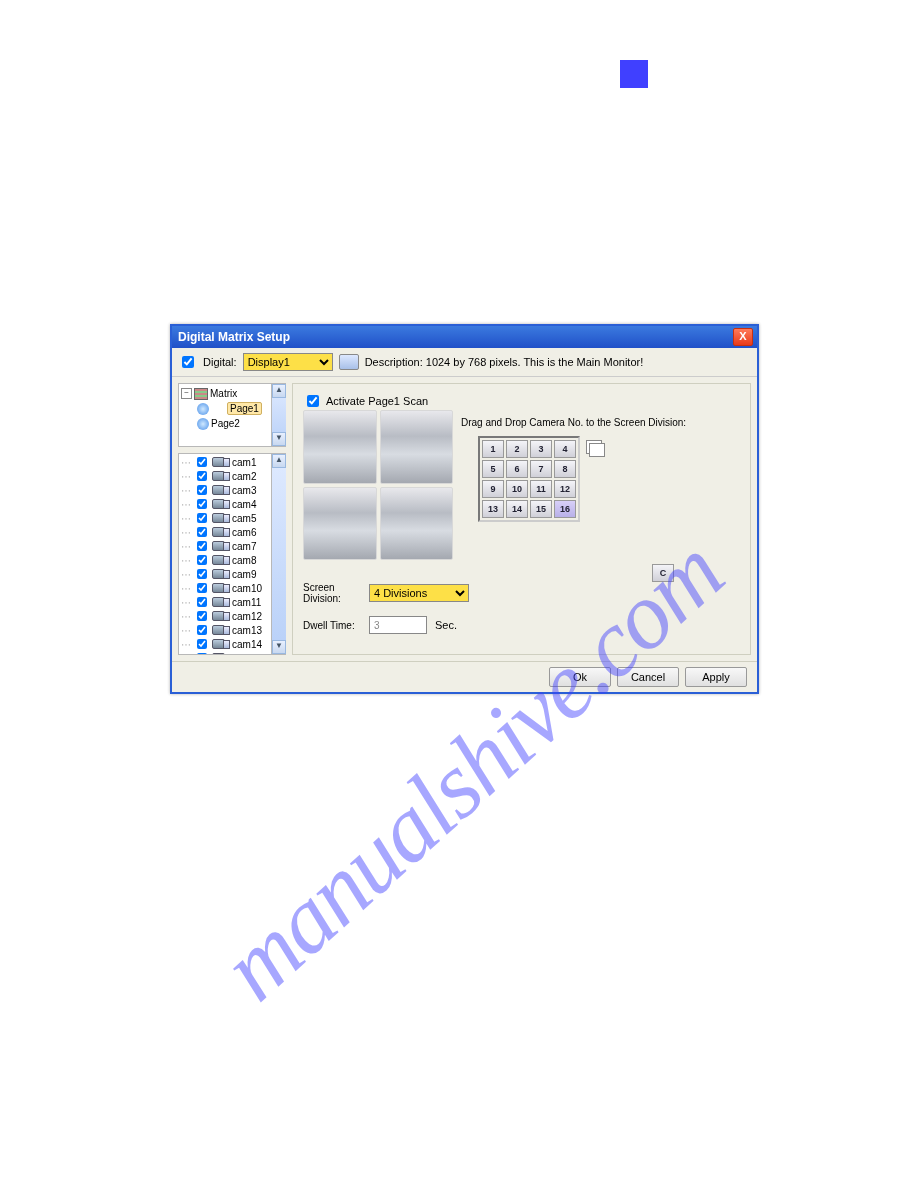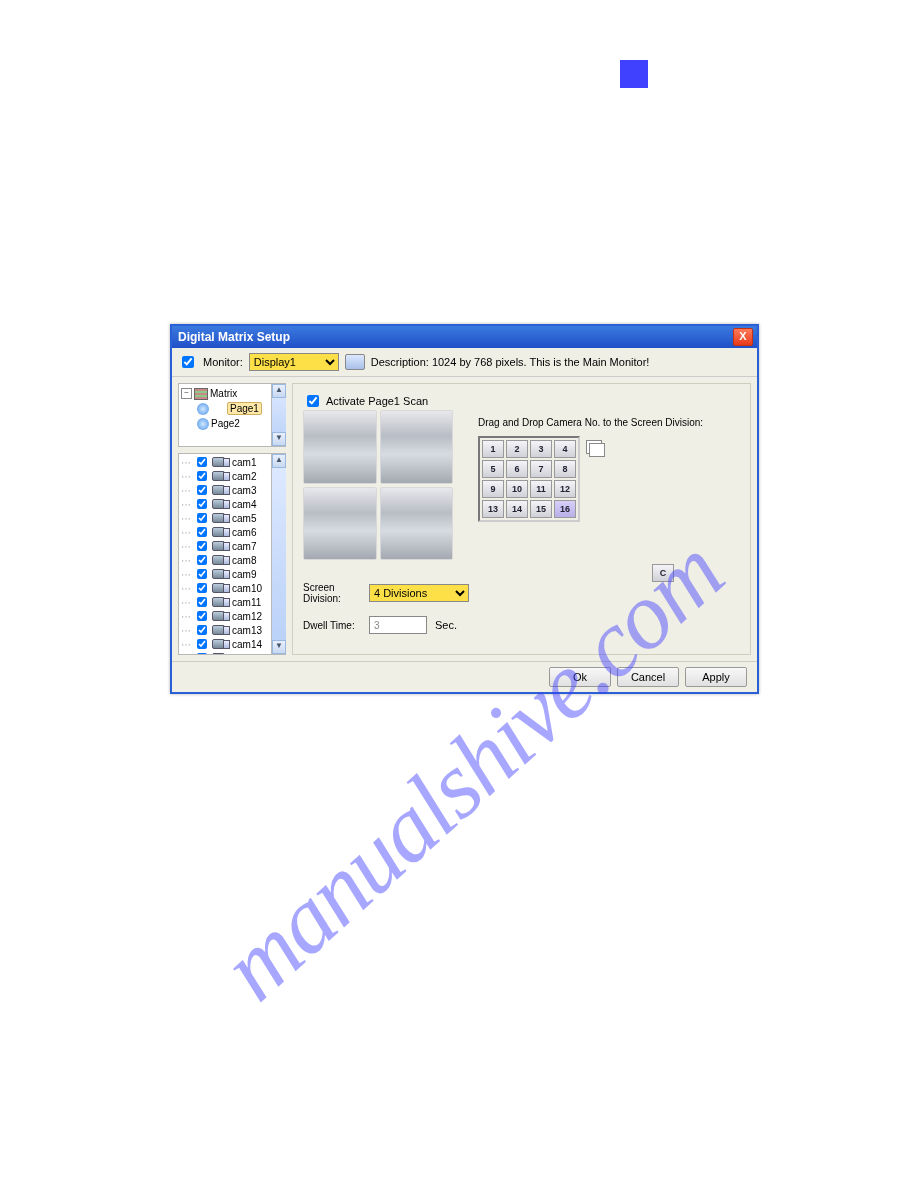--- a/index.html
+++ b/index.html
@@ -153,21 +153,21 @@
     display: grid;
     grid-template-columns: 1fr 1fr;
     grid-template-rows: 1fr 1fr;
     gap: 3px;
   }
   .viewcell {
     background: linear-gradient(to bottom, #e8e8ec 0%, #b8bcc4 35%, #d8dce2 60%, #a4a8b0 100%);
     border: 1px solid #d8d8d8;
     border-radius: 2px;
   }
-  .ddlabel { position:absolute; left:185px; top:33px; font-size:10px; }
+  .ddlabel { position:absolute; left:168px; top:33px; font-size:10px; }
   .numpad {
     position:absolute; left:185px; top:52px;
     display:grid;
     grid-template-columns: repeat(4, 22px);
     grid-auto-rows: 18px;
     gap: 2px;
     border: 2px inset #ccc;
     padding: 2px;
     background: #f0efe6;
   }
@@ -230,21 +230,21 @@
 <div class="blue-square"></div>
 
 <div class="dialog">
   <div class="titlebar">
     <span class="title">Digital Matrix Setup</span>
     <div class="close-btn">X</div>
   </div>
 
   <div class="toprow">
     <input type="checkbox" class="chk" checked="" style="">
-    <span>Monitor:</span>
+    <span>Digital:</span>
     <select class="combo" style="width:90px">
       <option>Display1</option>
     </select>
     <span class="monitor-icon"></span>
     <span>Description: 1024 by 768 pixels. This is the Main Monitor!</span>
   </div>
 
   <div class="body">
     <div class="leftcol">
       <div class="treebox">

